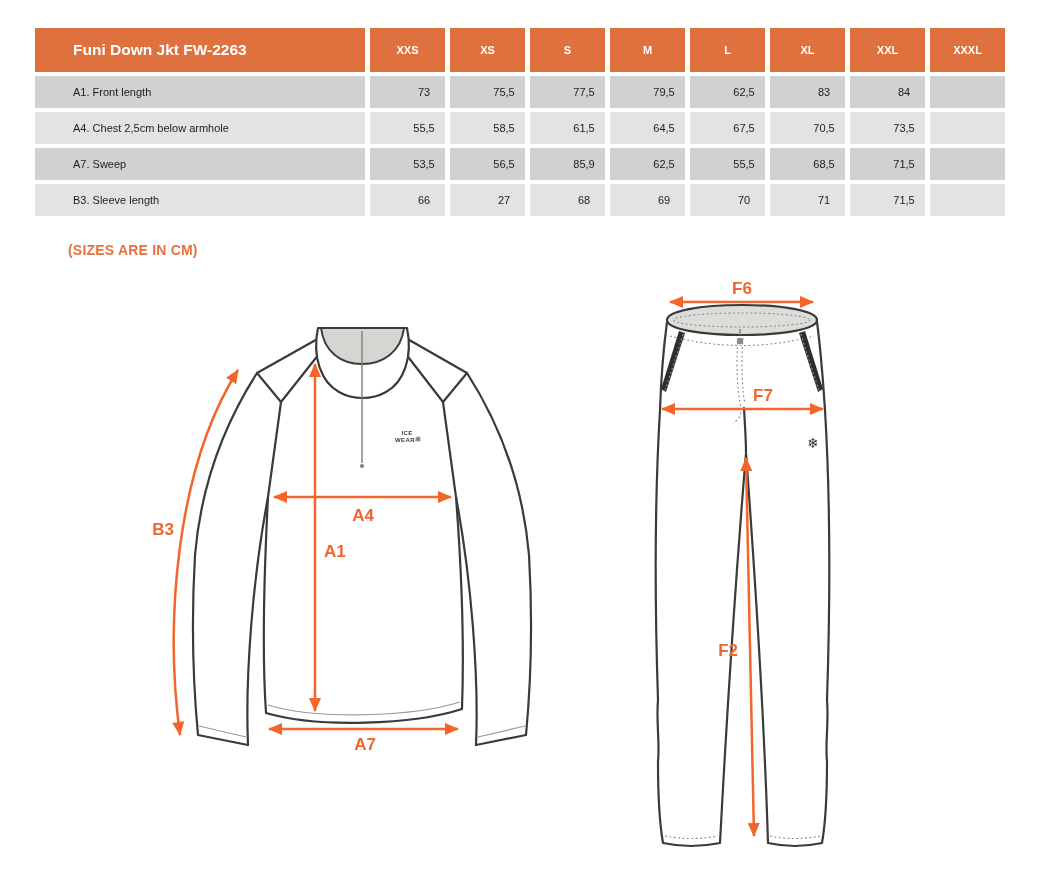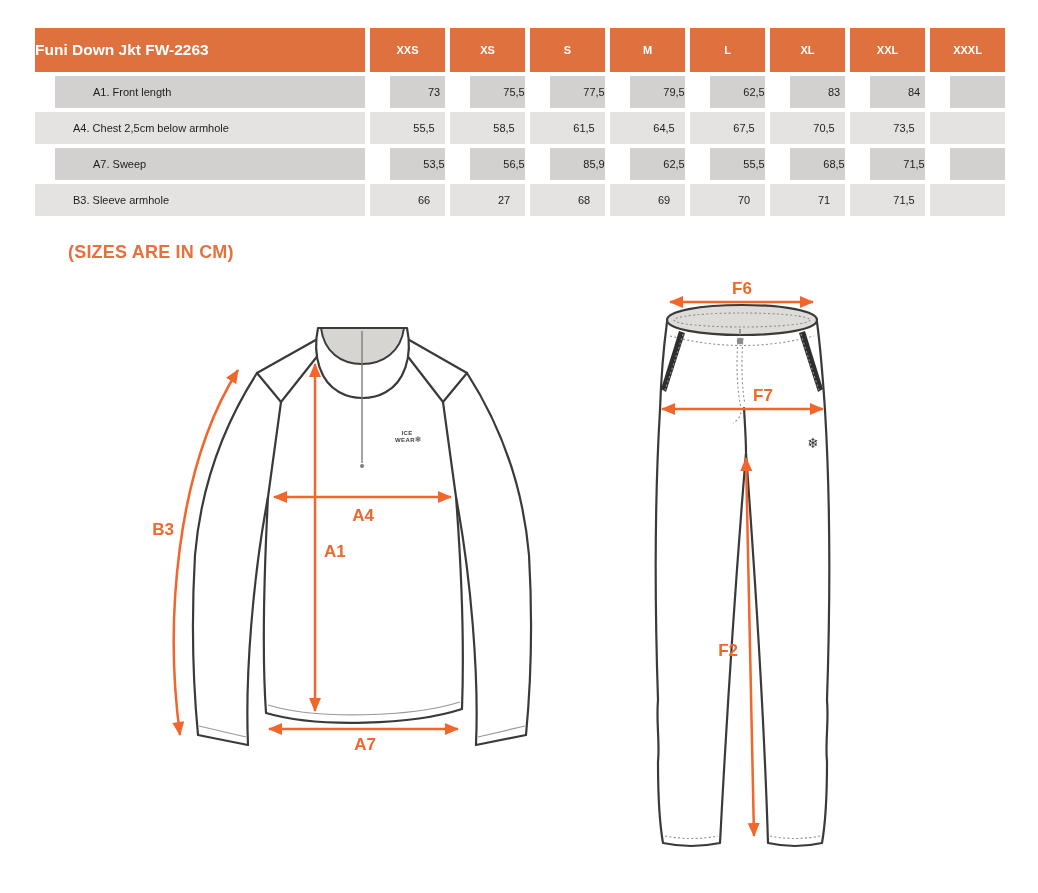--- a/index.html
+++ b/index.html
@@ -4,28 +4,28 @@
 <style>
   html,body{margin:0;padding:0;background:#fff;}
   #page{position:relative;width:1038px;height:893px;background:#fff;overflow:hidden;
         font-family:"Liberation Sans",sans-serif;}
 
   
   .size-table{position:absolute;left:35px;top:28px;width:970px;display:grid;
               grid-template-columns:330px repeat(8,1fr);column-gap:5px;row-gap:4px;}
   .cell{display:flex;align-items:center;justify-content:center;font-size:11px;color:#1d1d1b;}
   .hdr{background:#de713e;color:#fff;font-weight:700;height:44px;}
-  .hdr.title{justify-content:flex-start;font-size:15.5px;}
+  .hdr.title{justify-content:flex-start;padding-left:38px;font-size:15.5px;}
   .row-cell{height:32px;padding-left:33px;}
   .lbl{justify-content:flex-start;padding-left:38px;}
-  .dark{background:#d2d1cf;margin-left:20px;}
+  .dark{background:#d2d1cf;}
   .light{background:#e4e3e1;}
 
   
-  .units-note{position:absolute;left:68px;top:242px;color:#e7703c;font-size:18px;
+  .units-note{position:absolute;left:68px;top:242px;color:#e7703c;font-size:14px;
               font-weight:700;letter-spacing:.2px;}
 
   
   .jacket-svg{position:absolute;left:125px;top:295px;}
   .pants-svg{position:absolute;left:625px;top:280px;}
   .outline{fill:none;stroke:#3a3a3a;stroke-width:2.2;stroke-linecap:round;stroke-linejoin:round;}
   .outline-fill{fill:#ffffff;stroke:#3a3a3a;stroke-width:2.2;stroke-linejoin:round;}
   .stitch{fill:none;stroke:#999;stroke-width:1.2;}
   .dotted{fill:none;stroke:#8d8d8d;stroke-width:1.1;stroke-dasharray:2 2.4;}
   .zip{fill:none;stroke:#7d7d7d;stroke-width:1.4;}
@@ -73,21 +73,21 @@
     <div class="cell row-cell dark lbl">A7. Sweep</div>
     <div class="cell row-cell dark">53,5</div>
     <div class="cell row-cell dark">56,5</div>
     <div class="cell row-cell dark">85,9</div>
     <div class="cell row-cell dark">62,5</div>
     <div class="cell row-cell dark">55,5</div>
     <div class="cell row-cell dark">68,5</div>
     <div class="cell row-cell dark">71,5</div>
     <div class="cell row-cell dark"></div>
 
-    <div class="cell row-cell light lbl">B3. Sleeve armhole</div>
+    <div class="cell row-cell light lbl">B3. Sleeve length</div>
     <div class="cell row-cell light">66</div>
     <div class="cell row-cell light">27</div>
     <div class="cell row-cell light">68</div>
     <div class="cell row-cell light">69</div>
     <div class="cell row-cell light">70</div>
     <div class="cell row-cell light">71</div>
     <div class="cell row-cell light">71,5</div>
     <div class="cell row-cell light"></div>
   </div>
 

